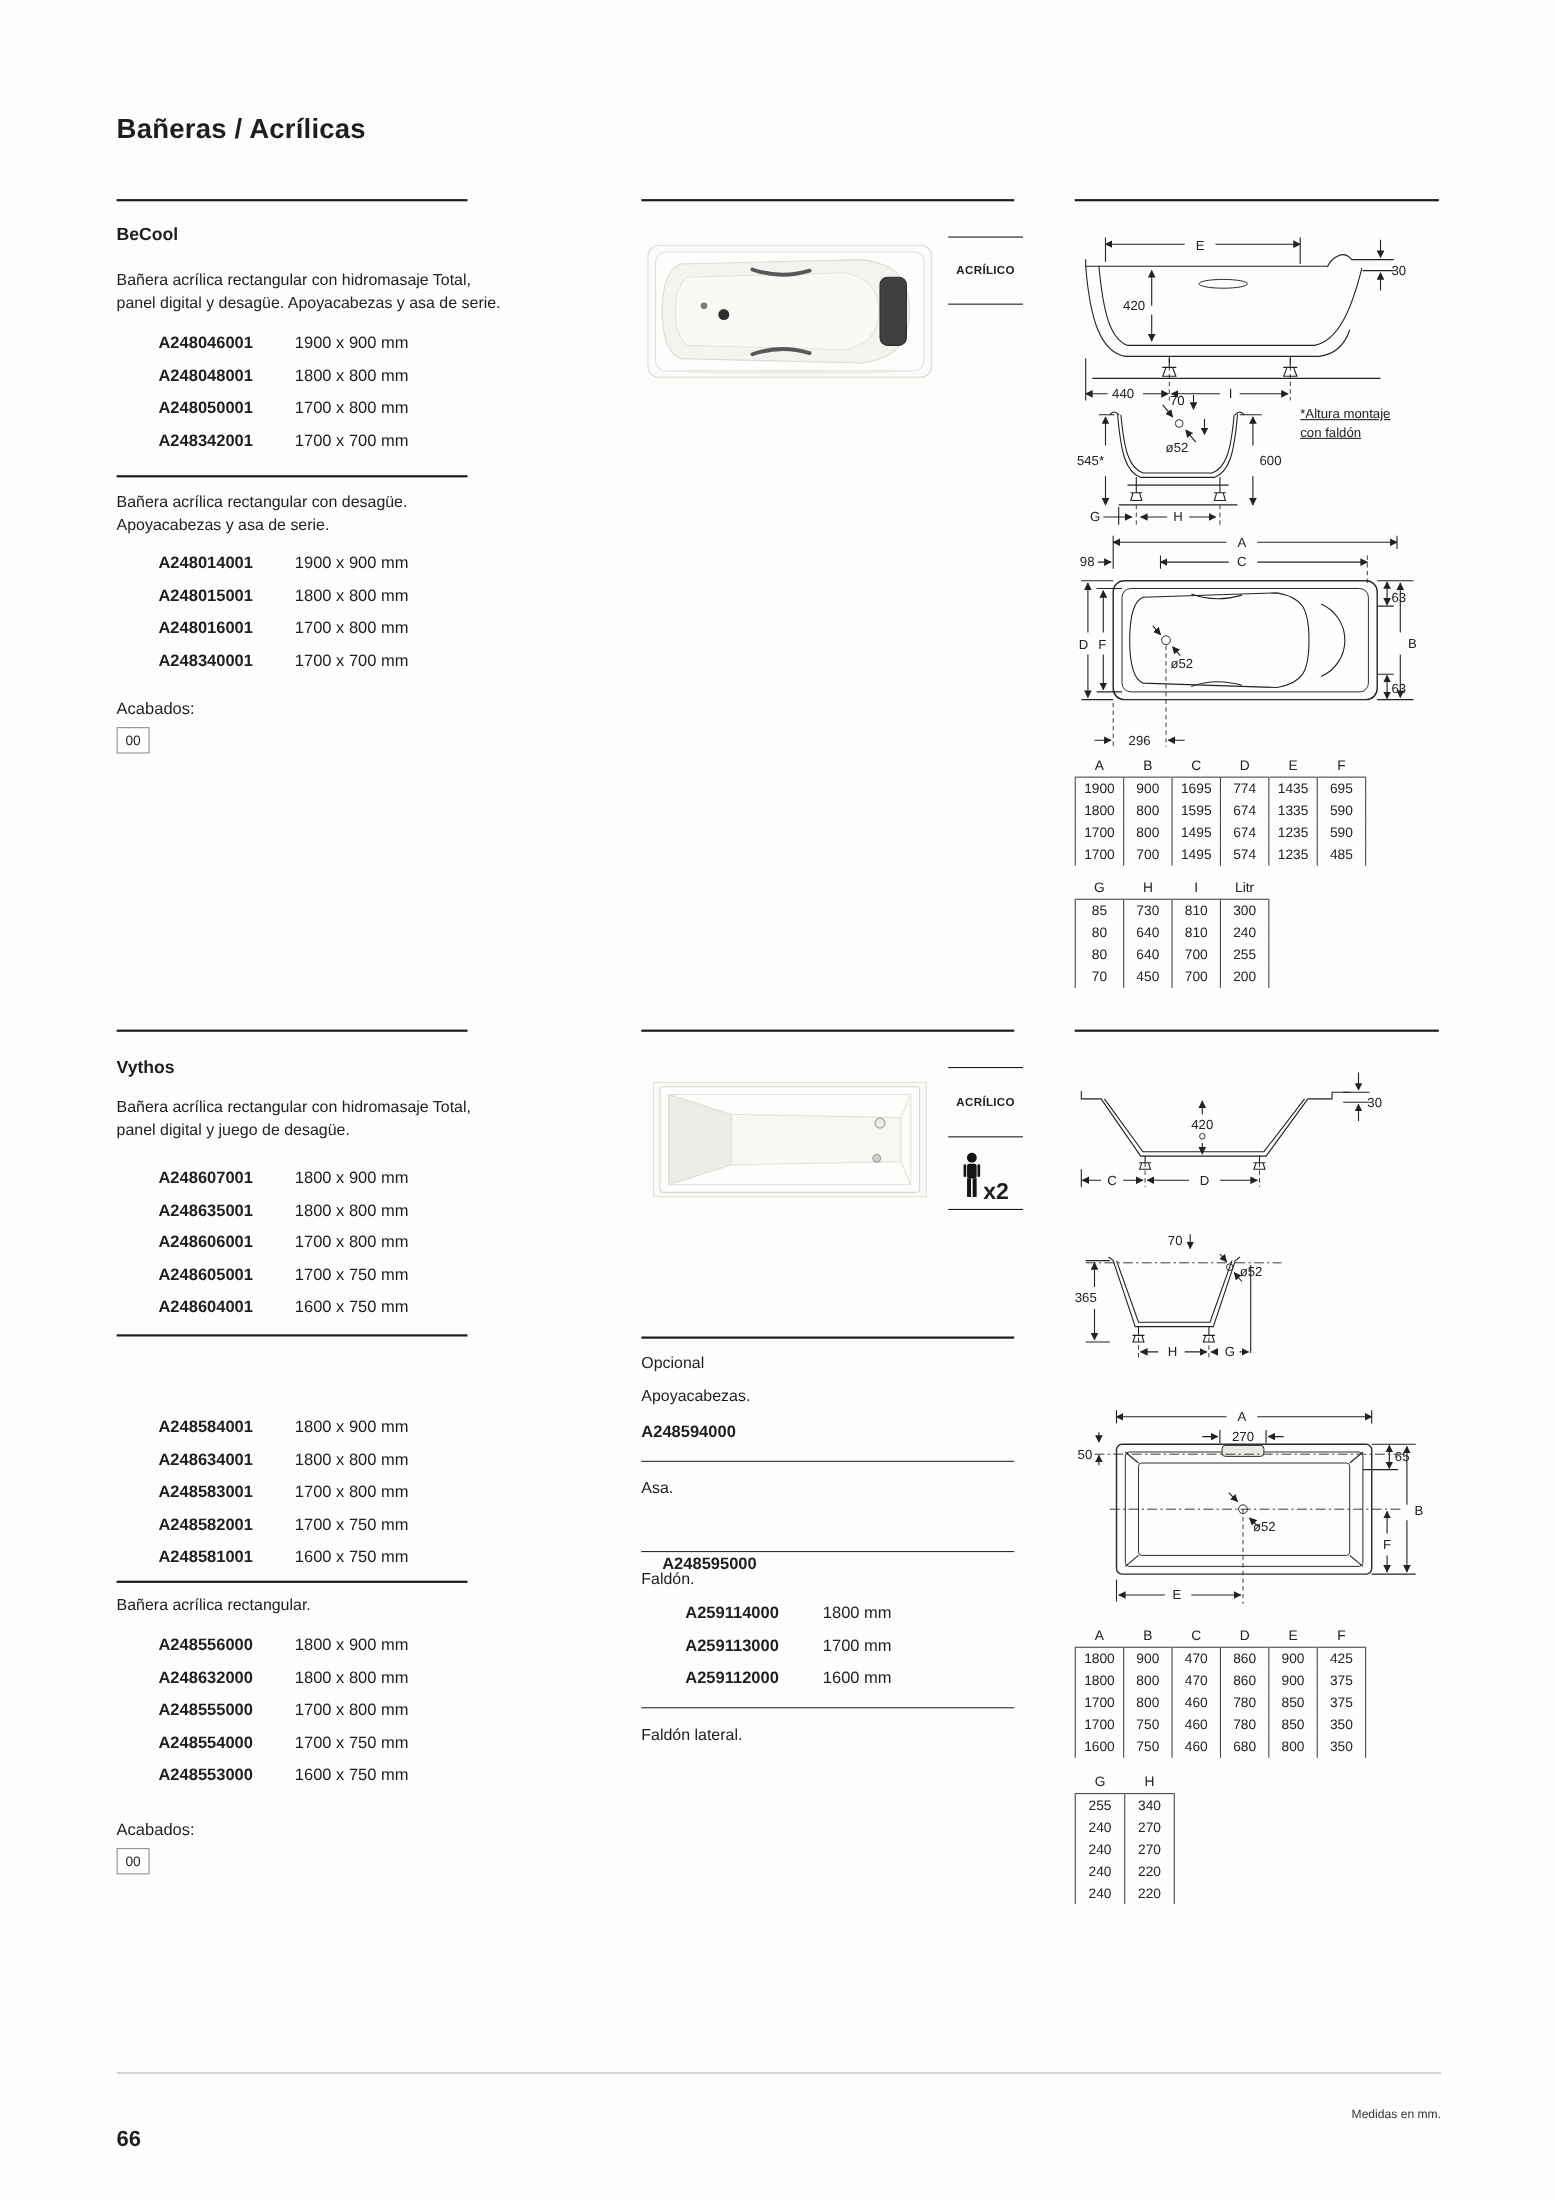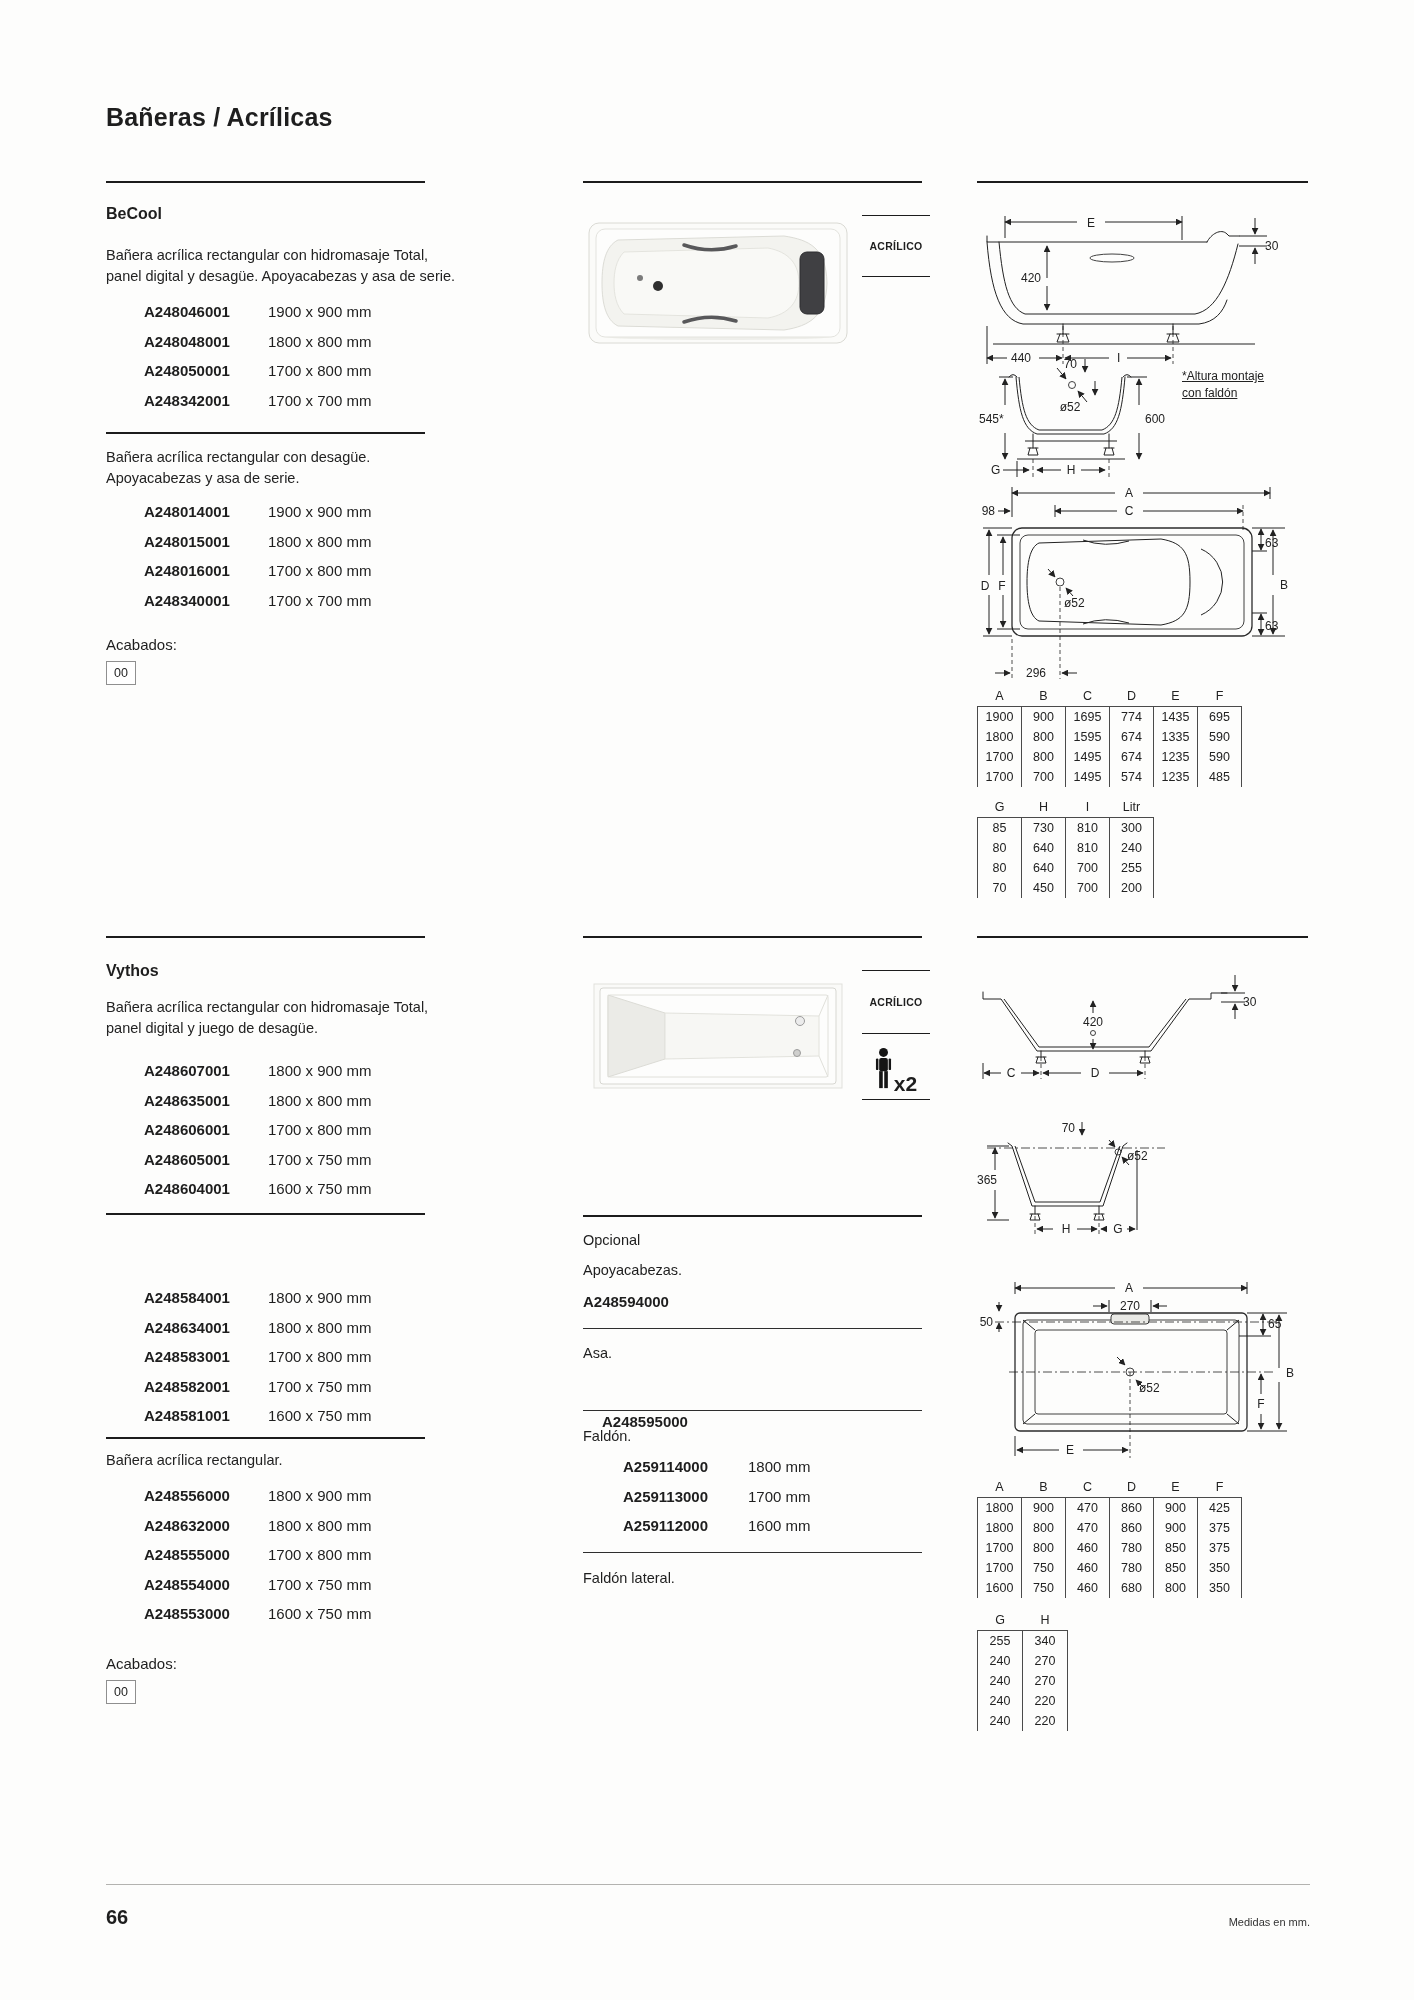--- a/index.html
+++ b/index.html
@@ -27,21 +27,21 @@
               justify-content:center; gap:2px; padding-bottom:7px; }
   .capacity .x2 { font-size:21px; font-weight:bold; line-height:17px;text-align:center; }
   .spec-table { position:absolute; border-collapse:collapse; font-size:12.5px; color:#222; table-layout:fixed; }
   .spec-table th { font-weight:normal; height:20px; text-align:center; padding:0; }
   .spec-table td { border-left:1px solid #4a4a4a; text-align:center; height:20px; padding:0; line-height:20px; }
   .spec-table td:last-child { border-right:1px solid #4a4a4a; }
   .spec-table tbody { border-top:1px solid #4a4a4a; }
   .spec-table col { width:44px; }
   .spec-table.two-col col { width:45px; }
   .note { position:absolute; font-size:12px; line-height:17px; color:#222; }
-  .footer-num { position:absolute; font-size:20px; font-weight:bold; }
+  .footer-num { position:absolute; font-size:20px; font-weight:bold;margin-top:28px; }
   .footer-note { position:absolute; font-size:11px; text-align:right; color:#333; }
   svg text { font-family:"Liberation Sans",sans-serif; font-size:12px; fill:#222; }
   svg .fig { fill:none; stroke:#2b2b2b; stroke-width:1.3; stroke-linecap:round; }
   svg .thin { fill:none; stroke:#2b2b2b; stroke-width:.9; }
   .dimg line, .dimg path { stroke:#222; stroke-width:1; fill:none; }
   .dimg .dash { stroke-dasharray:4 3; stroke-width:.8; }
   .dimg .dashdot { stroke-dasharray:9 3 2 3; stroke-width:.8; }
 </style>
 </head>
 <body>

